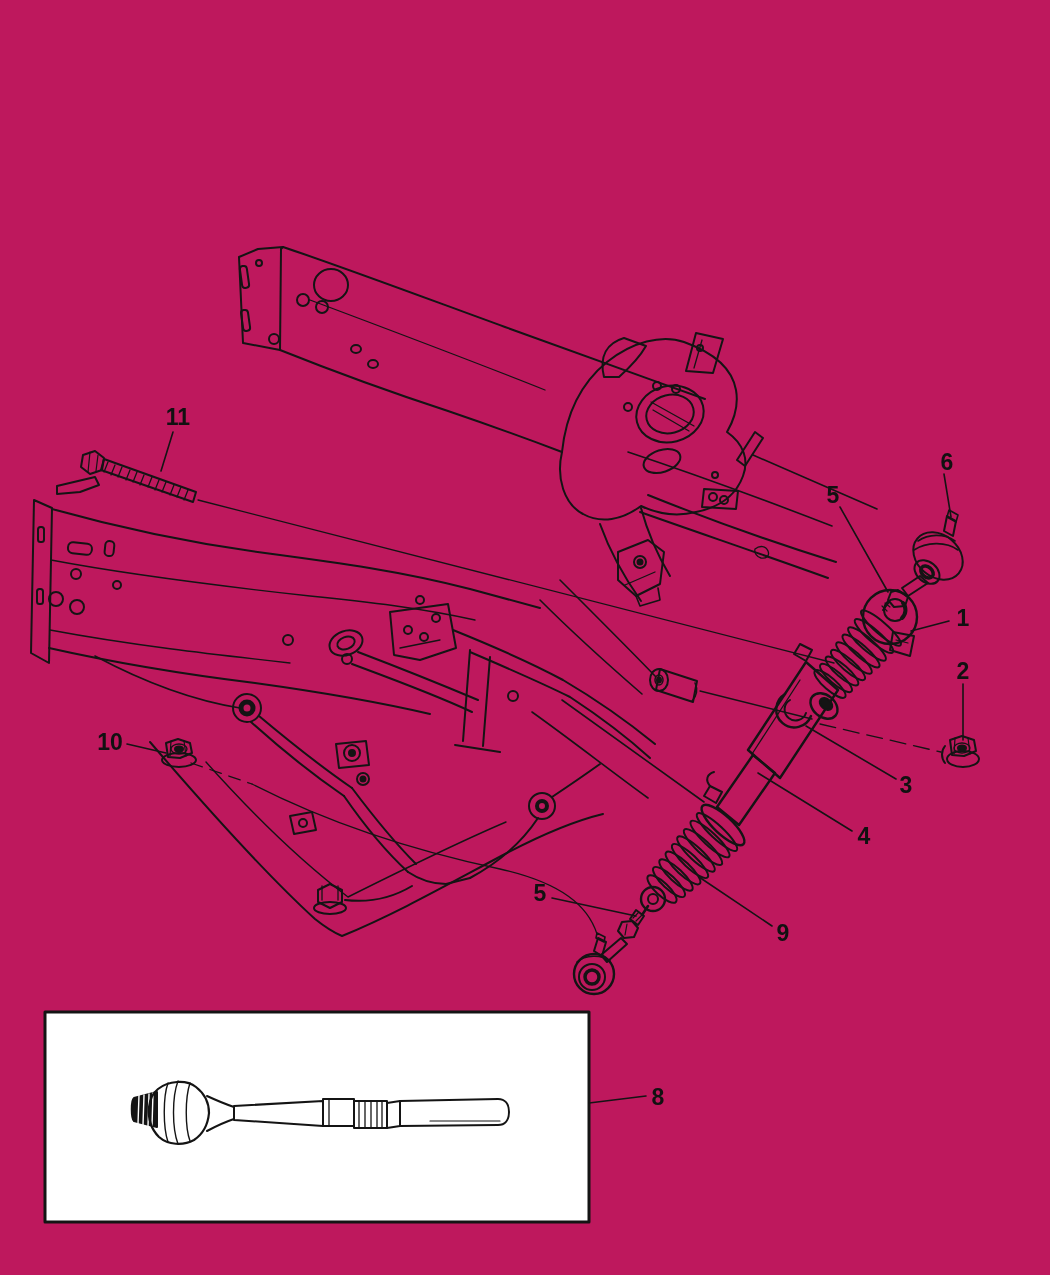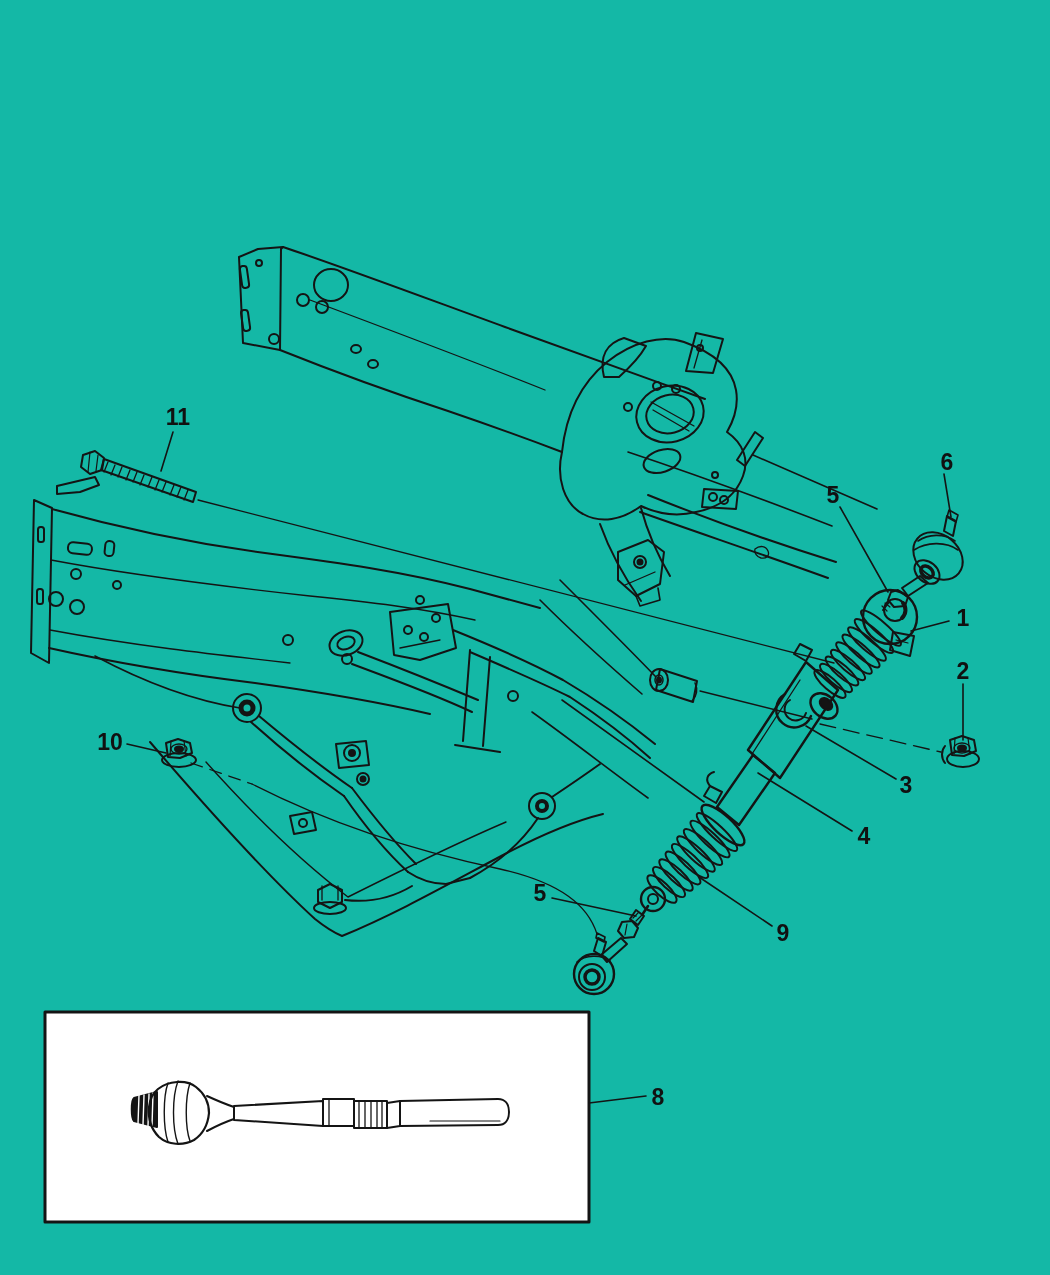--- a/index.html
+++ b/index.html
@@ -1,16 +1,16 @@
 <!DOCTYPE html>
 <html><head>
 <meta charset="utf-8">
 <style>
   html,body{margin:0;padding:0;background:#ffffff;}
-  .stage{position:relative;width:1050px;height:1275px;background:#14b8a6;overflow:hidden;
+  .stage{position:relative;width:1050px;height:1275px;background:#be185d;overflow:hidden;
          font-family:"Liberation Sans", sans-serif;}
   svg{display:block}
   .callout-num{font-family:"Liberation Sans", sans-serif;font-weight:bold;font-size:23px;fill:#111;}
 </style>
 </head>
 <body>
 
 <div class="stage">
 <svg width="1050" height="1275" viewBox="0 0 1050 1275" xmlns="http://www.w3.org/2000/svg" fill="none" stroke="#141414" stroke-width="2" stroke-linecap="round" stroke-linejoin="round">
 

